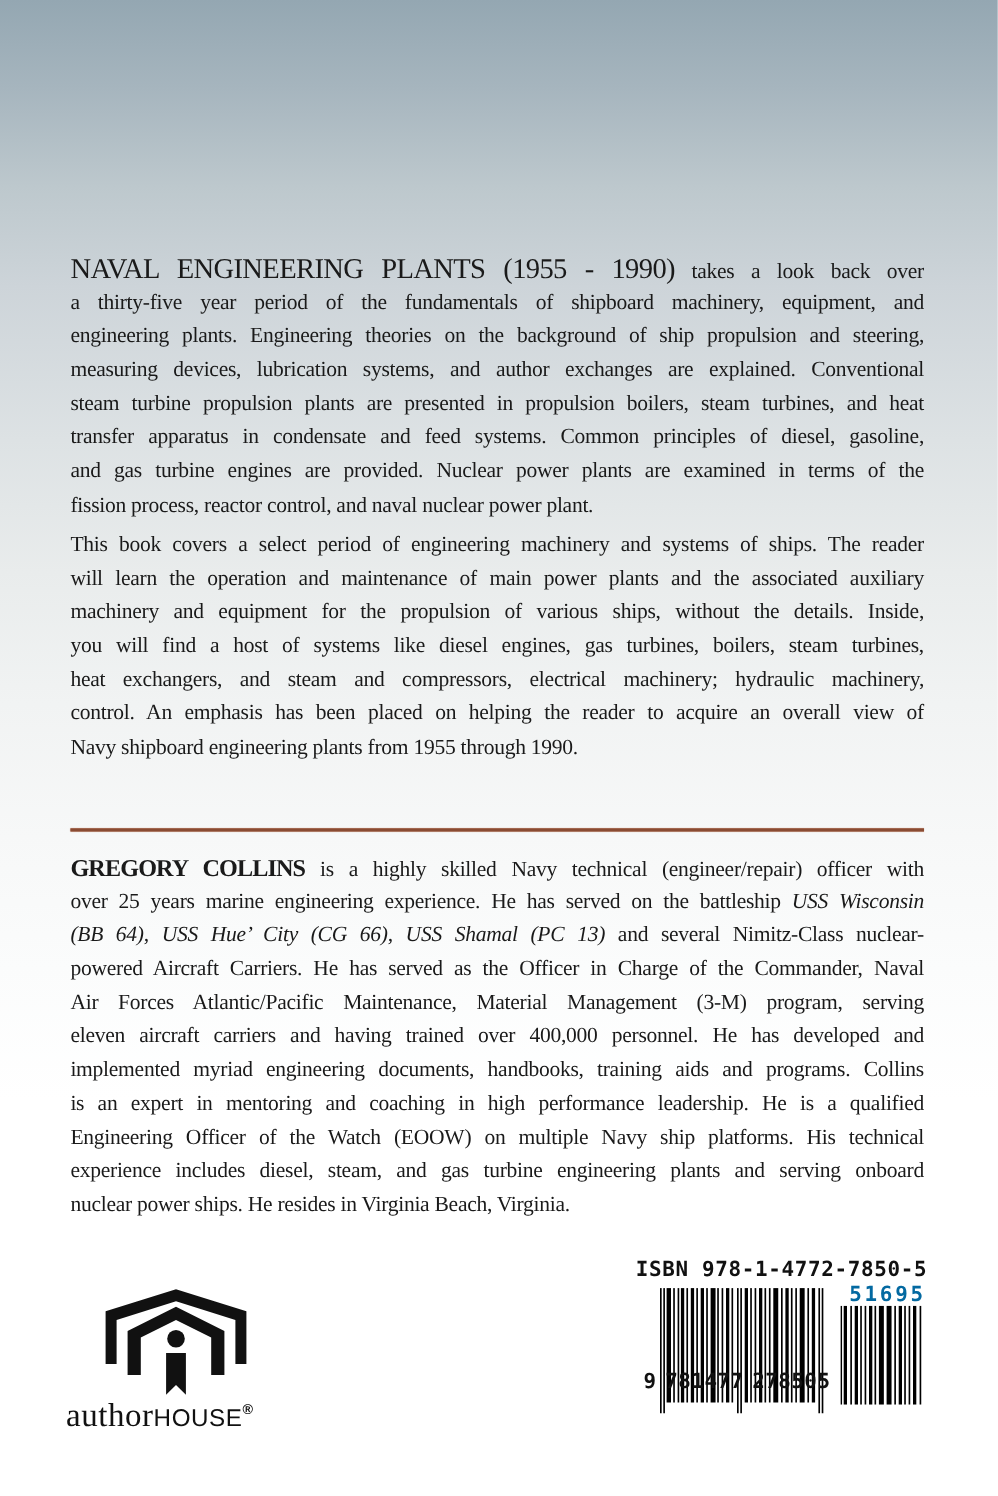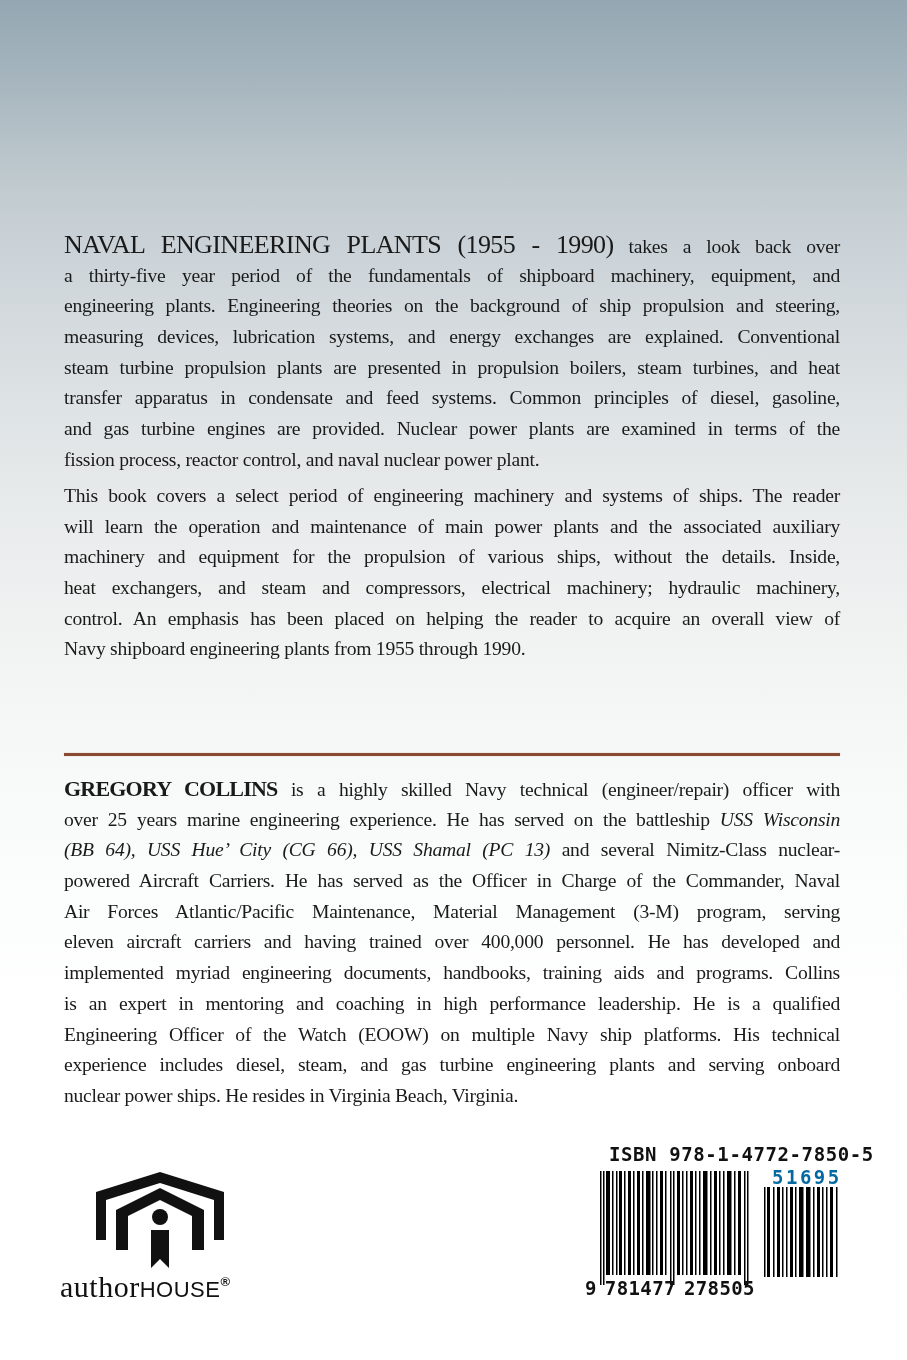--- a/index.html
+++ b/index.html
@@ -39,53 +39,54 @@
   .logo { position: absolute; left: 60px; top: 1170px; width: 200px; height: 140px; }
   .logo-word {
     position: absolute; left: 60px; top: 1270px; font-size: 30px;
     font-family: "Liberation Serif", serif; color: #111; letter-spacing: 0.5px;
   }
   .logo-word .house {
     font-family: "Liberation Sans", sans-serif; font-size: 22px; letter-spacing: 0.5px;
   }
   .logo-word sup { font-family: "Liberation Sans", sans-serif; font-size: 13px; font-weight: bold; }
   .isbn-text {
-    position: absolute; left: 609px; top: 1143px; font-family: "DejaVu Sans Mono", monospace;
+    position: absolute; left: 578px; top: 1143px; font-family: "DejaVu Sans Mono", monospace;
     font-size: 19px; letter-spacing: 0.6px; color: #111; font-weight: bold;
   }
   .price-text {
     position: absolute; left: 772px; top: 1166px; font-family: "DejaVu Sans Mono", monospace;
     font-size: 19px; letter-spacing: 2.5px; color: #0369a1; font-weight: bold;
   }
   .barcode-main { position: absolute; left: 600px; top: 1171px; width: 150px; height: 114px; }
   .barcode-addon { position: absolute; left: 764px; top: 1187px; width: 76px; height: 90px; }
   .ean-text {
-    position: absolute; left: 585px; top: 1277px; font-family: "DejaVu Sans Mono", monospace;
+    position: absolute; left: 585px; top: 1245px; font-family: "DejaVu Sans Mono", monospace;
     font-size: 19px; color: #111; font-weight: bold; letter-spacing: 0.4px;
   }
   .ean-text span { margin-left: 8px; }
 </style>
 </head>
 <body>
 
 <div class="block" id="desc1">
   <span class="line"><span class="title-caps">NAVAL ENGINEERING PLANTS (1955 - 1990)</span><span> takes a look back over</span></span>
   <span class="line">a thirty-five year period of the fundamentals of shipboard machinery, equipment, and</span>
   <span class="line">engineering plants. Engineering theories on the background of ship propulsion and steering,</span>
-  <span class="line">measuring devices, lubrication systems, and energy exchanges are explained. Conventional</span>
+  <span class="line">measuring devices, lubrication systems, and author exchanges are explained. Conventional</span>
   <span class="line">steam turbine propulsion plants are presented in propulsion boilers, steam turbines, and heat</span>
   <span class="line">transfer apparatus in condensate and feed systems. Common principles of diesel, gasoline,</span>
   <span class="line">and gas turbine engines are provided. Nuclear power plants are examined in terms of the</span>
   <span class="line last">fission process, reactor control, and naval nuclear power plant.</span>
 </div>
 
 <div class="block" id="desc2">
   <span class="line">This book covers a select period of engineering machinery and systems of ships. The reader</span>
   <span class="line">will learn the operation and maintenance of main power plants and the associated auxiliary</span>
   <span class="line">machinery and equipment for the propulsion of various ships, without the details. Inside,</span>
+  <span class="line">you will find a host of systems like diesel engines, gas turbines, boilers, steam turbines,</span>
   <span class="line">heat exchangers, and steam and compressors, electrical machinery; hydraulic machinery,</span>
   <span class="line">control. An emphasis has been placed on helping the reader to acquire an overall view of</span>
   <span class="line last">Navy shipboard engineering plants from 1955 through 1990.</span>
 </div>
 
 <div class="rule"></div>
 
 <div class="block" id="bio">
   <span class="line"><span class="author-caps">GREGORY COLLINS</span><span> is a highly skilled Navy technical (engineer/repair) officer with</span></span>
   <span class="line"><span>over 25 years marine engineering experience. He has served on the battleship </span><span class="it">USS Wisconsin</span></span>

